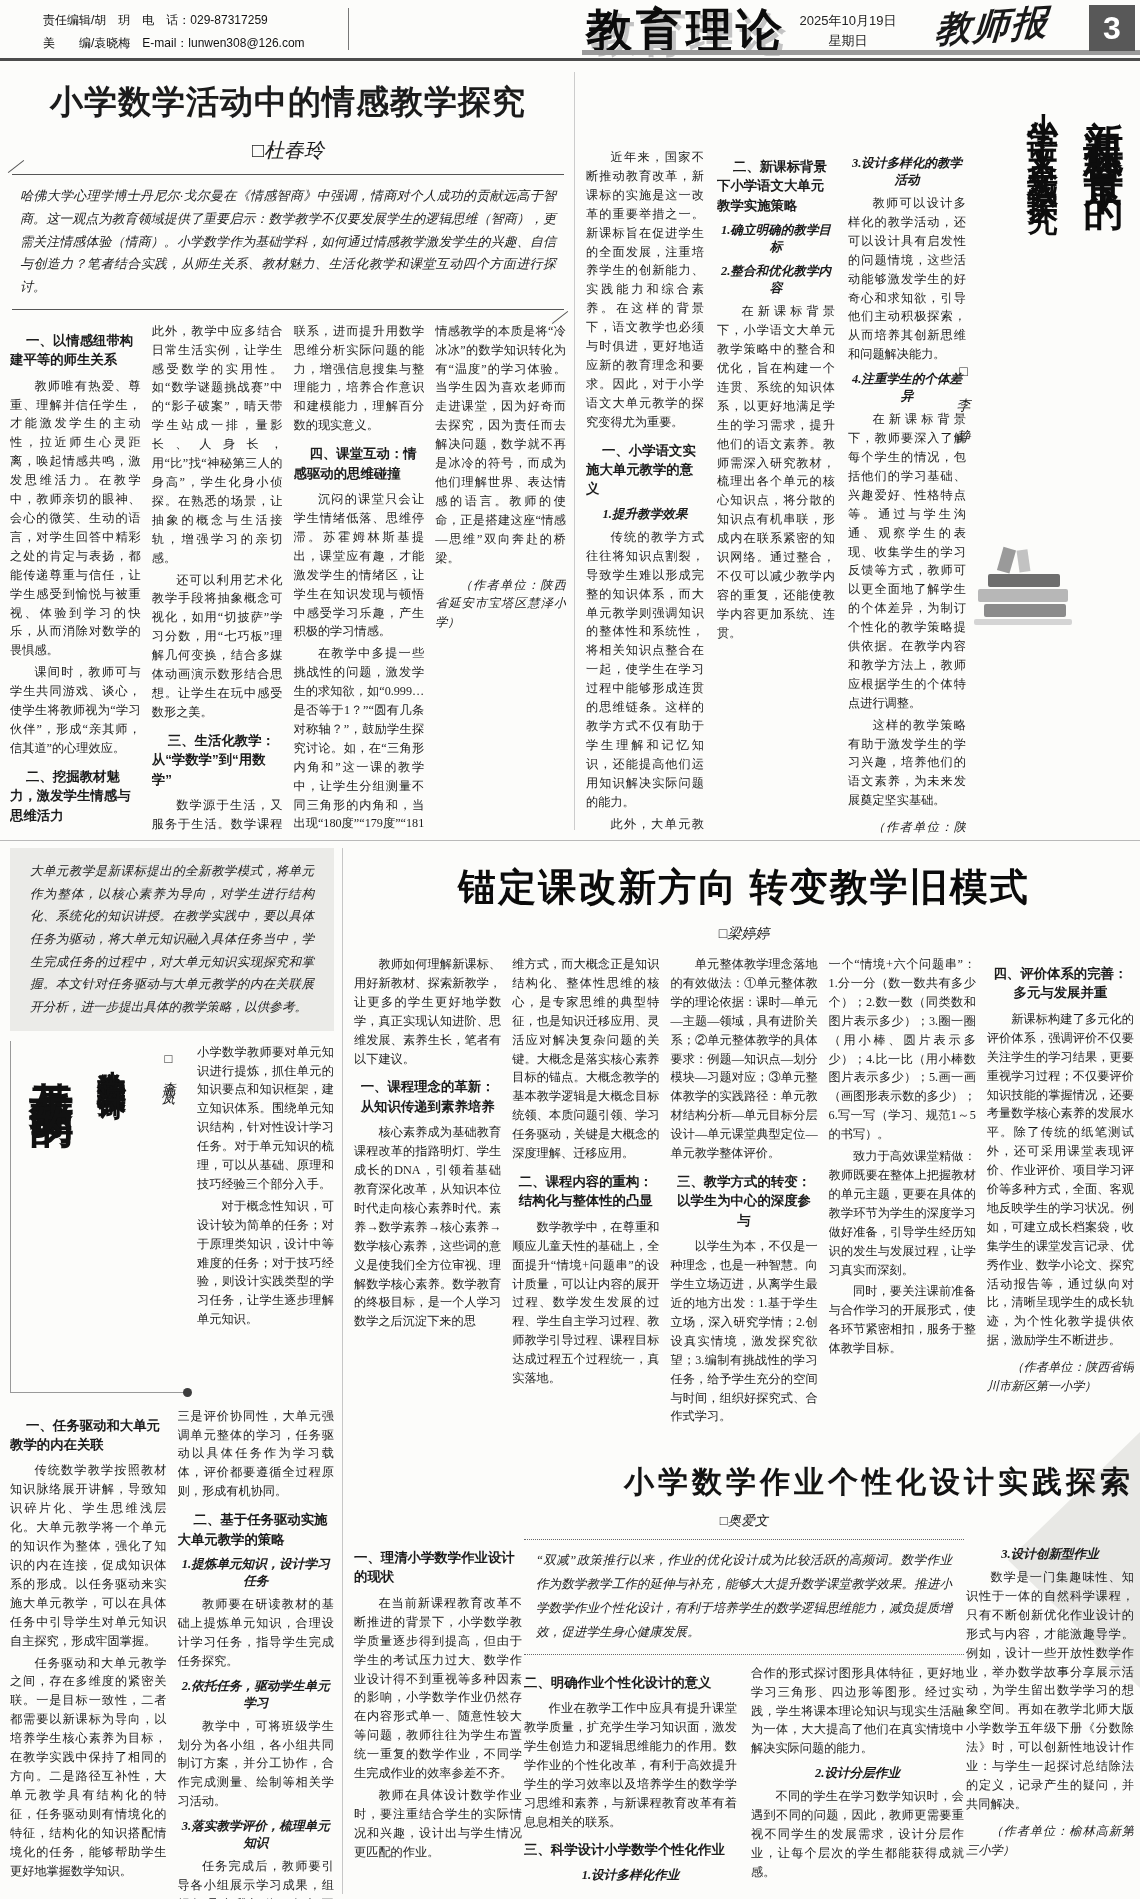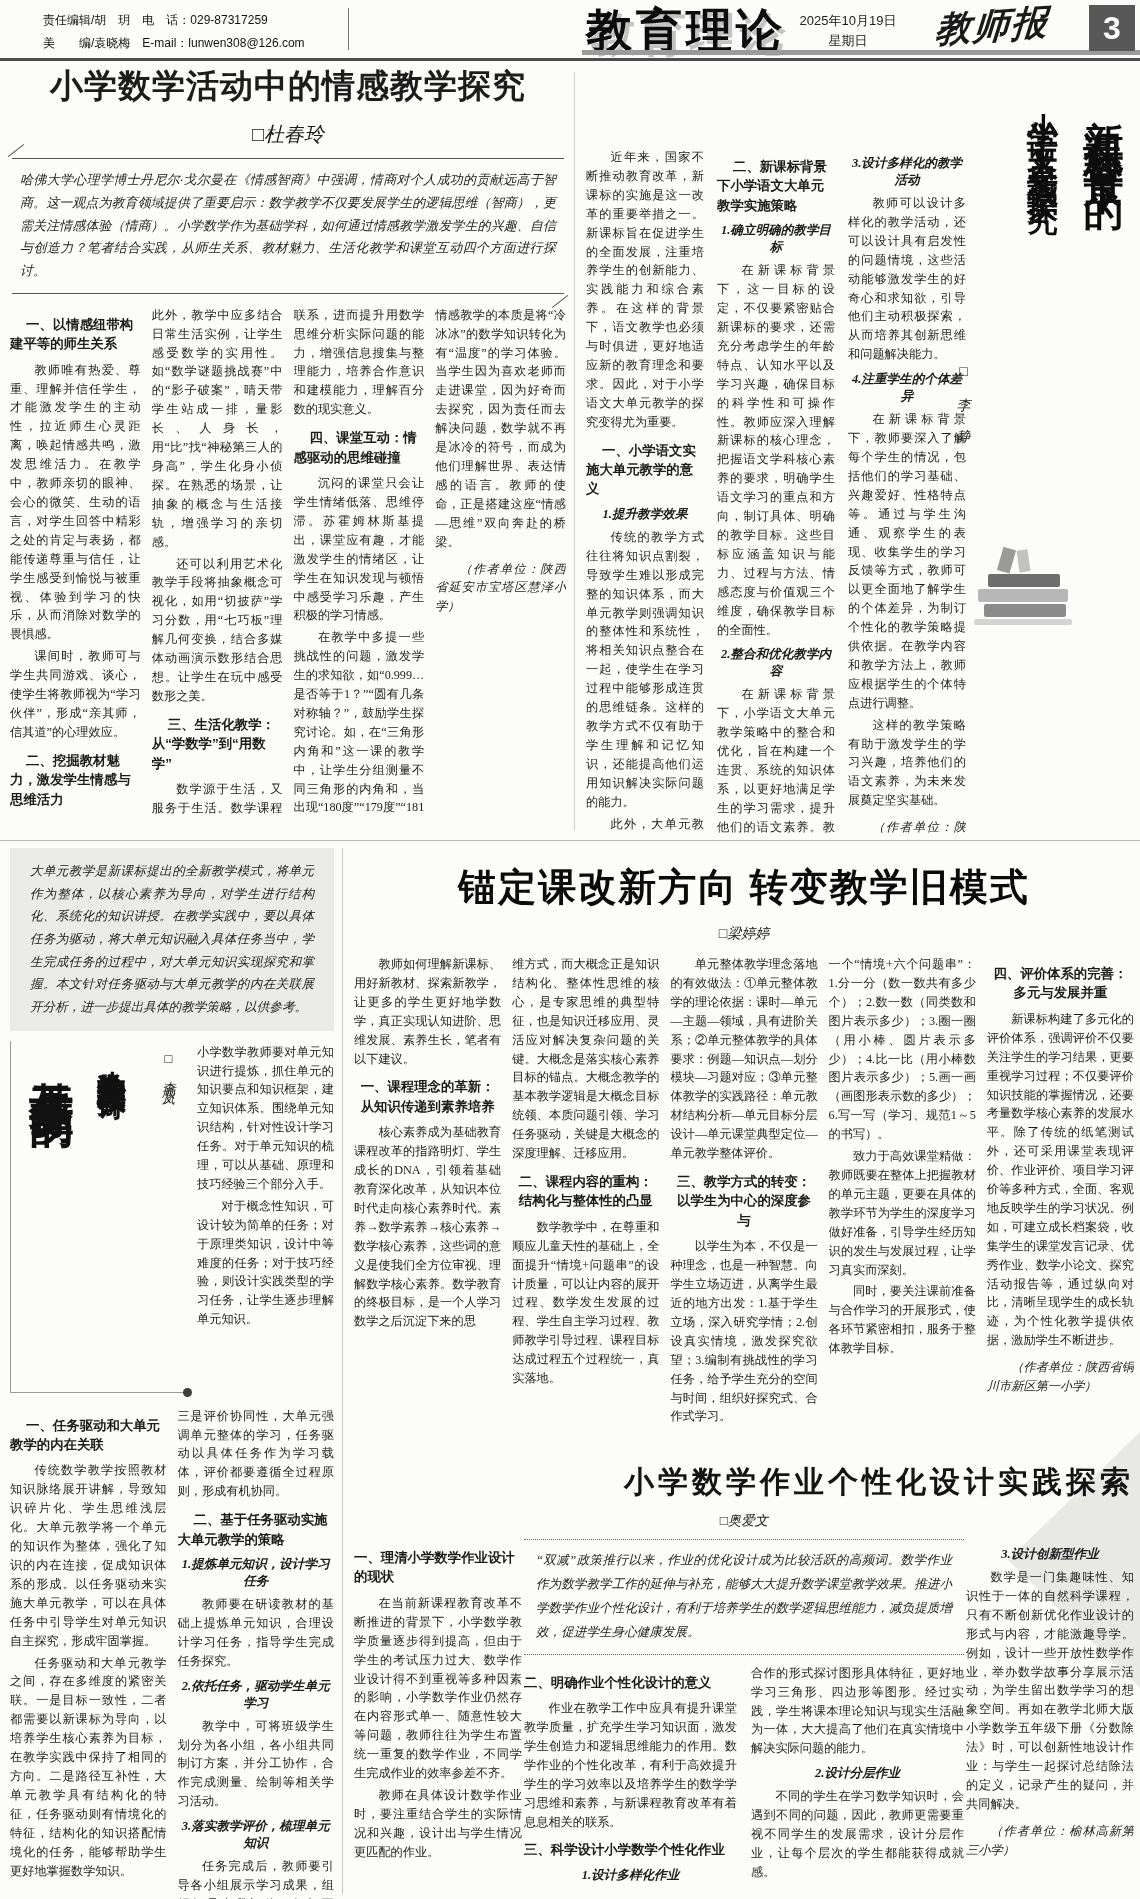--- a/index.html
+++ b/index.html
@@ -26,21 +26,21 @@
   .fi.p,.fi.pc{font-size:12.2px;line-height:1.55;text-align:justify;margin:0 0 3px;}
   .fi.p{text-indent:2em;}
   .fi.pc{text-indent:0;}
   .fi.h2{font-family:"Liberation Sans","DejaVu Sans",sans-serif;font-weight:bold;font-size:13.4px;line-height:1.45;margin:9px 0 7px;text-indent:1.2em;}
   .fi.h3{font-style:italic;font-weight:bold;font-size:12.6px;text-align:center;margin:7px 0 5px;}
   .fi.au{font-style:italic;font-size:12.2px;line-height:1.55;margin-top:8px;text-indent:2em;text-align:justify;}
   .cols{display:flex;gap:11px;}
   .col{flex:1;overflow:hidden;}
   
   .a1{position:absolute;left:10px;top:64px;width:556px;height:770px;z-index:2;}
-  .a1-title{text-align:center;font-family:"Liberation Sans","DejaVu Sans",sans-serif;font-weight:bold;font-size:33px;letter-spacing:1px;}
+  .a1-title{text-align:center;font-family:"Liberation Sans","DejaVu Sans",sans-serif;font-weight:bold;font-size:33px;letter-spacing:1px;margin-top:16px;}
   .a1-by{text-align:center;font-style:italic;font-size:20px;margin:12px 0 10px;}
   .a1-intro{position:relative;border-top:1px solid #555;border-bottom:1px solid #555;padding:10px 8px;margin:0 2px 12px 2px;
     font-style:italic;font-size:13px;line-height:1.75;text-align:justify;}
   .a1-intro::before{content:"";position:absolute;left:-6px;top:-9px;width:20px;height:1px;background:#555;transform:rotate(-38deg);}
   .a1-intro::after{content:"";position:absolute;right:-6px;bottom:-9px;width:20px;height:1px;background:#555;transform:rotate(-38deg);}
   .a1 .cols{height:512px;}
   .vdiv1{position:absolute;left:574px;top:72px;width:1px;height:758px;background:#ccc;}
   
   .a2{position:absolute;left:586px;top:64px;width:546px;height:770px;display:flex;gap:14px;z-index:2;}
   .a2-cols{flex:1;display:flex;gap:13px;padding-top:84px;}
@@ -146,21 +146,20 @@
     <div class="col">
         <div class="fi p">近年来，国家不断推动教育改革，新课标的实施是这一改革的重要举措之一。新课标旨在促进学生的全面发展，注重培养学生的创新能力、实践能力和综合素养。在这样的背景下，语文教学也必须与时俱进，更好地适应新的教育理念和要求。因此，对于小学语文大单元教学的探究变得尤为重要。</div>
         <div class="fi h2">一、小学语文实施大单元教学的意义</div>
         <div class="fi h3">1.提升教学效果</div>
         <div class="fi p">传统的教学方式往往将知识点割裂，导致学生难以形成完整的知识体系，而大单元教学则强调知识的整体性和系统性，将相关知识点整合在一起，使学生在学习过程中能够形成连贯的思维链条。这样的教学方式不仅有助于学生理解和记忆知识，还能提高他们运用知识解决实际问题的能力。</div>
         <div class="fi p">此外，大单元教学对提升教师的专业素养也有重要意义，教师需要深入研究教材，设计出符合学生认知规律的教学活动。这不仅能够提升教师的专业水平，还能够增强他们的创新意识和实践能力。</div>
       </div>
     <div class="col">
         <div class="fi h2">二、新课标背景下小学语文大单元教学实施策略</div>
         <div class="fi h3">1.确立明确的教学目标</div>
-        <div class="fi p">在新课标背景下，这一目标的设定，不仅要紧密贴合新课标的要求，还需充分考虑学生的年龄特点、认知水平以及学习兴趣，确保目标的科学性和可操作性。教师应深入理解新课标的核心理念，把握语文学科核心素养的要求，明确学生语文学习的重点和方向，制订具体、明确的教学目标。这些目标应涵盖知识与能力、过程与方法、情感态度与价值观三个维度，确保教学目标的全面性。</div>
         <div class="fi h3">2.整合和优化教学内容</div>
         <div class="fi p">在新课标背景下，小学语文大单元教学策略中的整合和优化，旨在构建一个连贯、系统的知识体系，以更好地满足学生的学习需求，提升他们的语文素养。教师需深入研究教材，梳理出各个单元的核心知识点，将分散的知识点有机串联，形成内在联系紧密的知识网络。通过整合，不仅可以减少教学内容的重复，还能使教学内容更加系统、连贯。</div>
       </div>
     <div class="col">
         <div class="fi h3">3.设计多样化的教学活动</div>
         <div class="fi p">教师可以设计多样化的教学活动，还可以设计具有启发性的问题情境，这些活动能够激发学生的好奇心和求知欲，引导他们主动积极探索，从而培养其创新思维和问题解决能力。</div>
         <div class="fi h3">4.注重学生的个体差异</div>
         <div class="fi p">在新课标背景下，教师要深入了解每个学生的情况，包括他们的学习基础、兴趣爱好、性格特点等。通过与学生沟通、观察学生的表现、收集学生的学习反馈等方式，教师可以更全面地了解学生的个体差异，为制订个性化的教学策略提供依据。在教学内容和教学方法上，教师应根据学生的个体特点进行调整。</div>
         <div class="fi p">这样的教学策略有助于激发学生的学习兴趣，培养他们的语文素养，为未来发展奠定坚实基础。</div>
         <div class="fi au">（作者单位：陕西省西安市雁塔区翠华路小学）</div>

